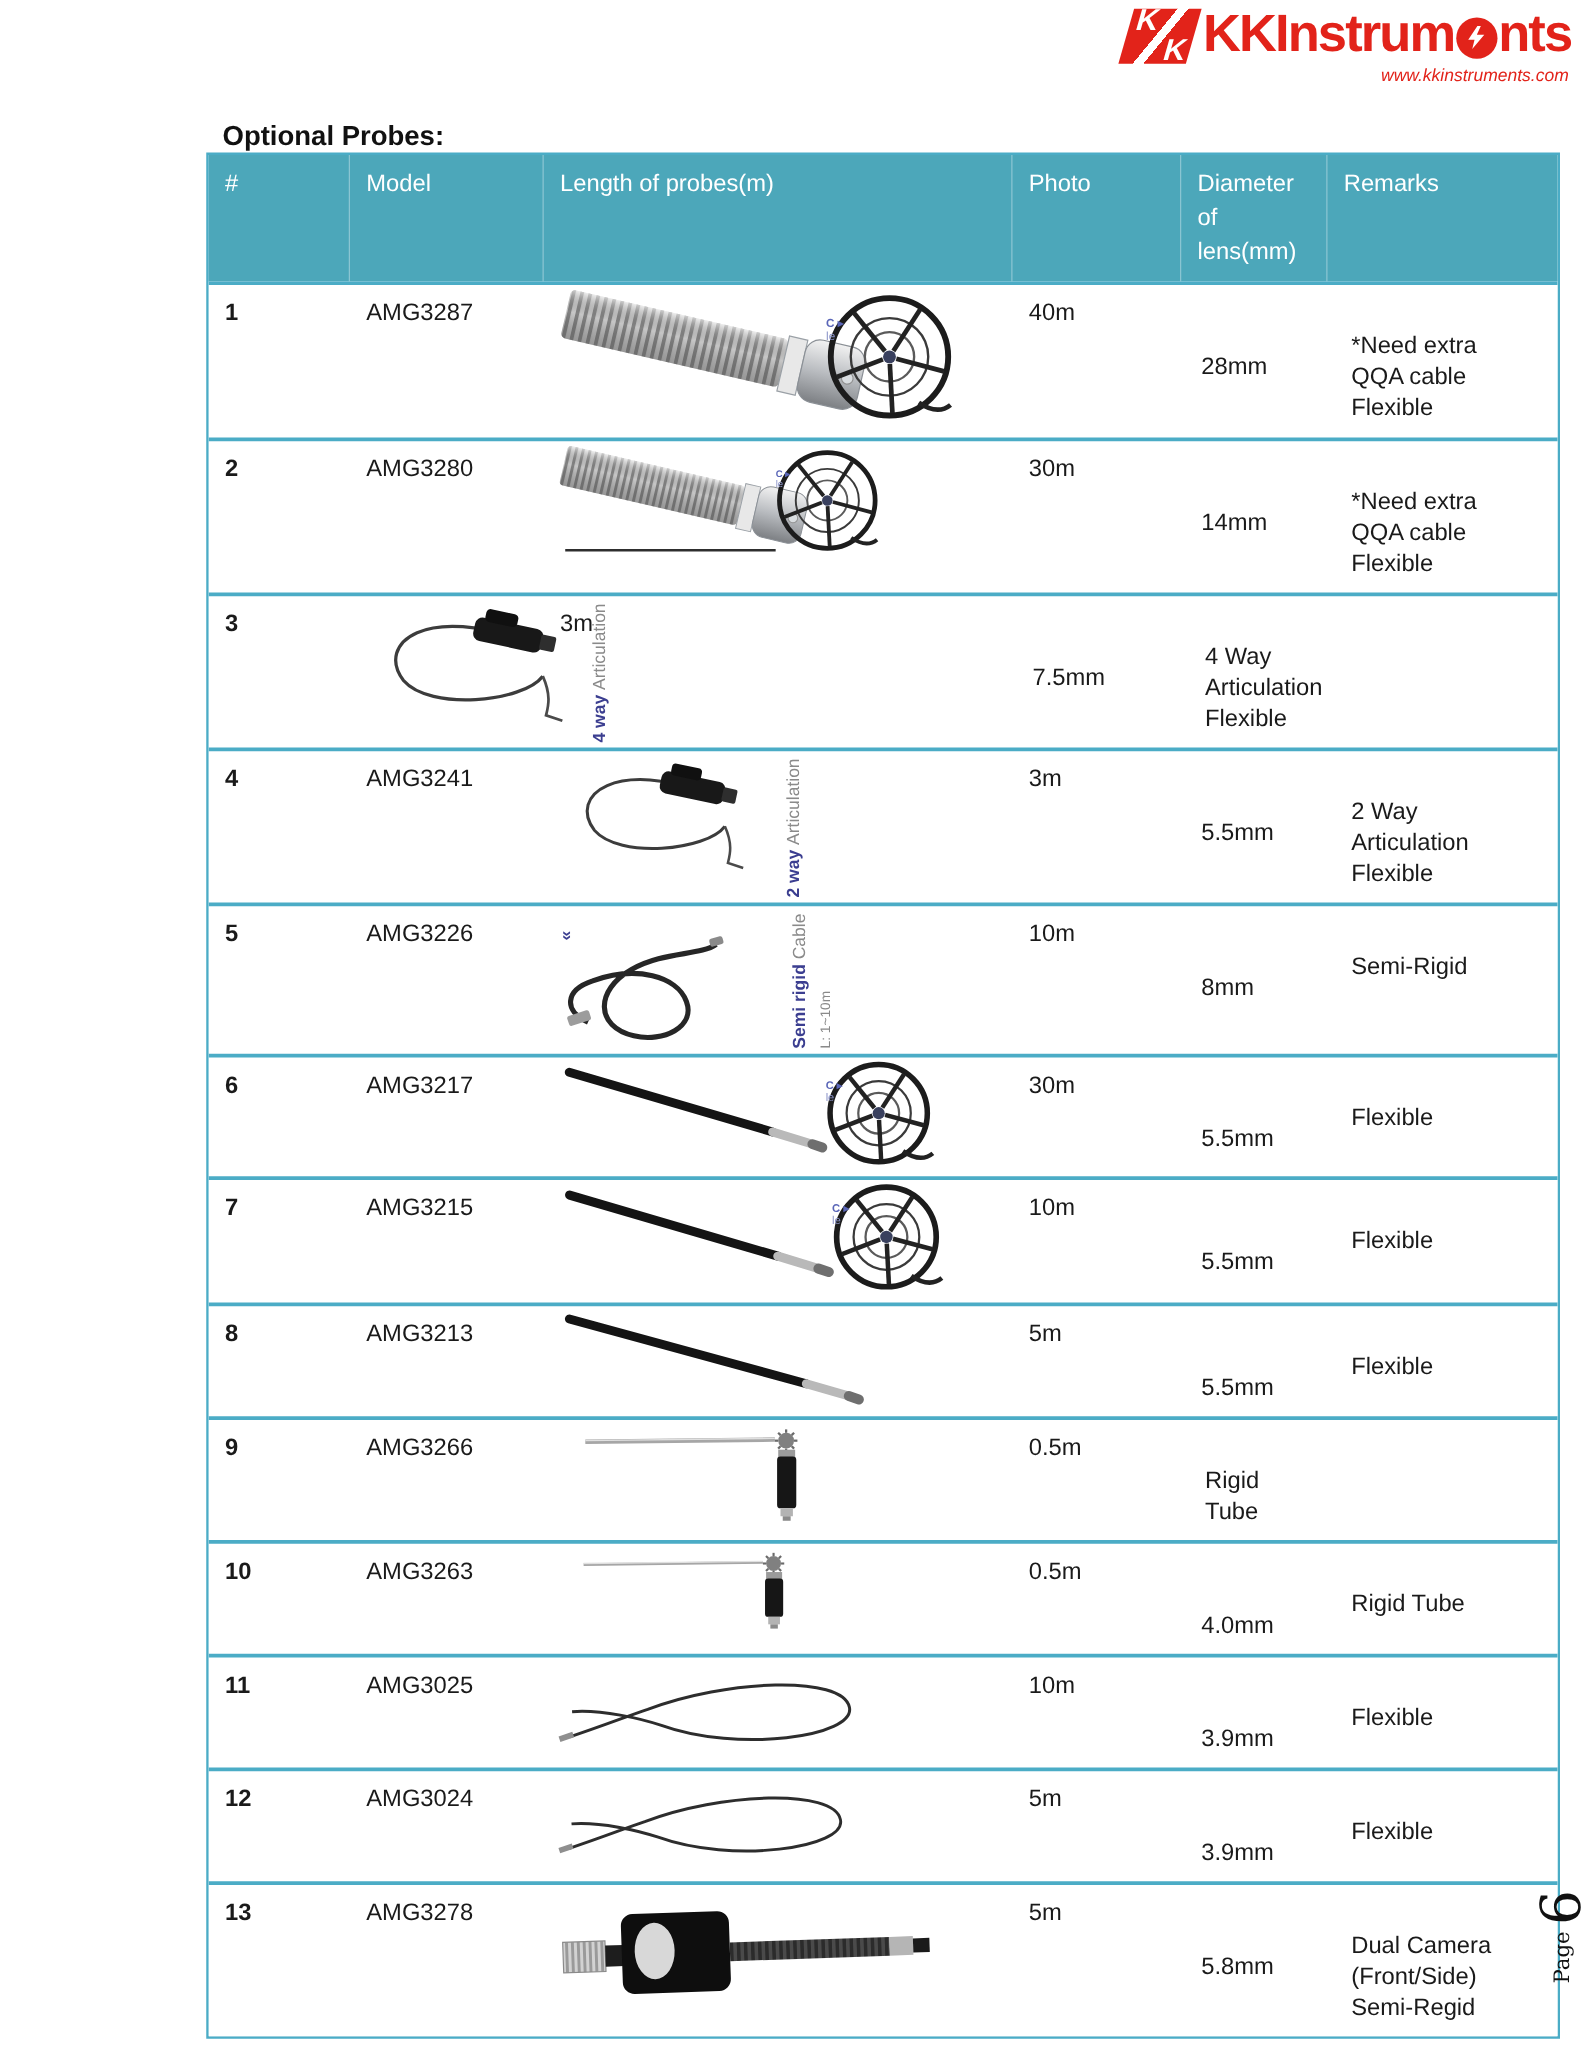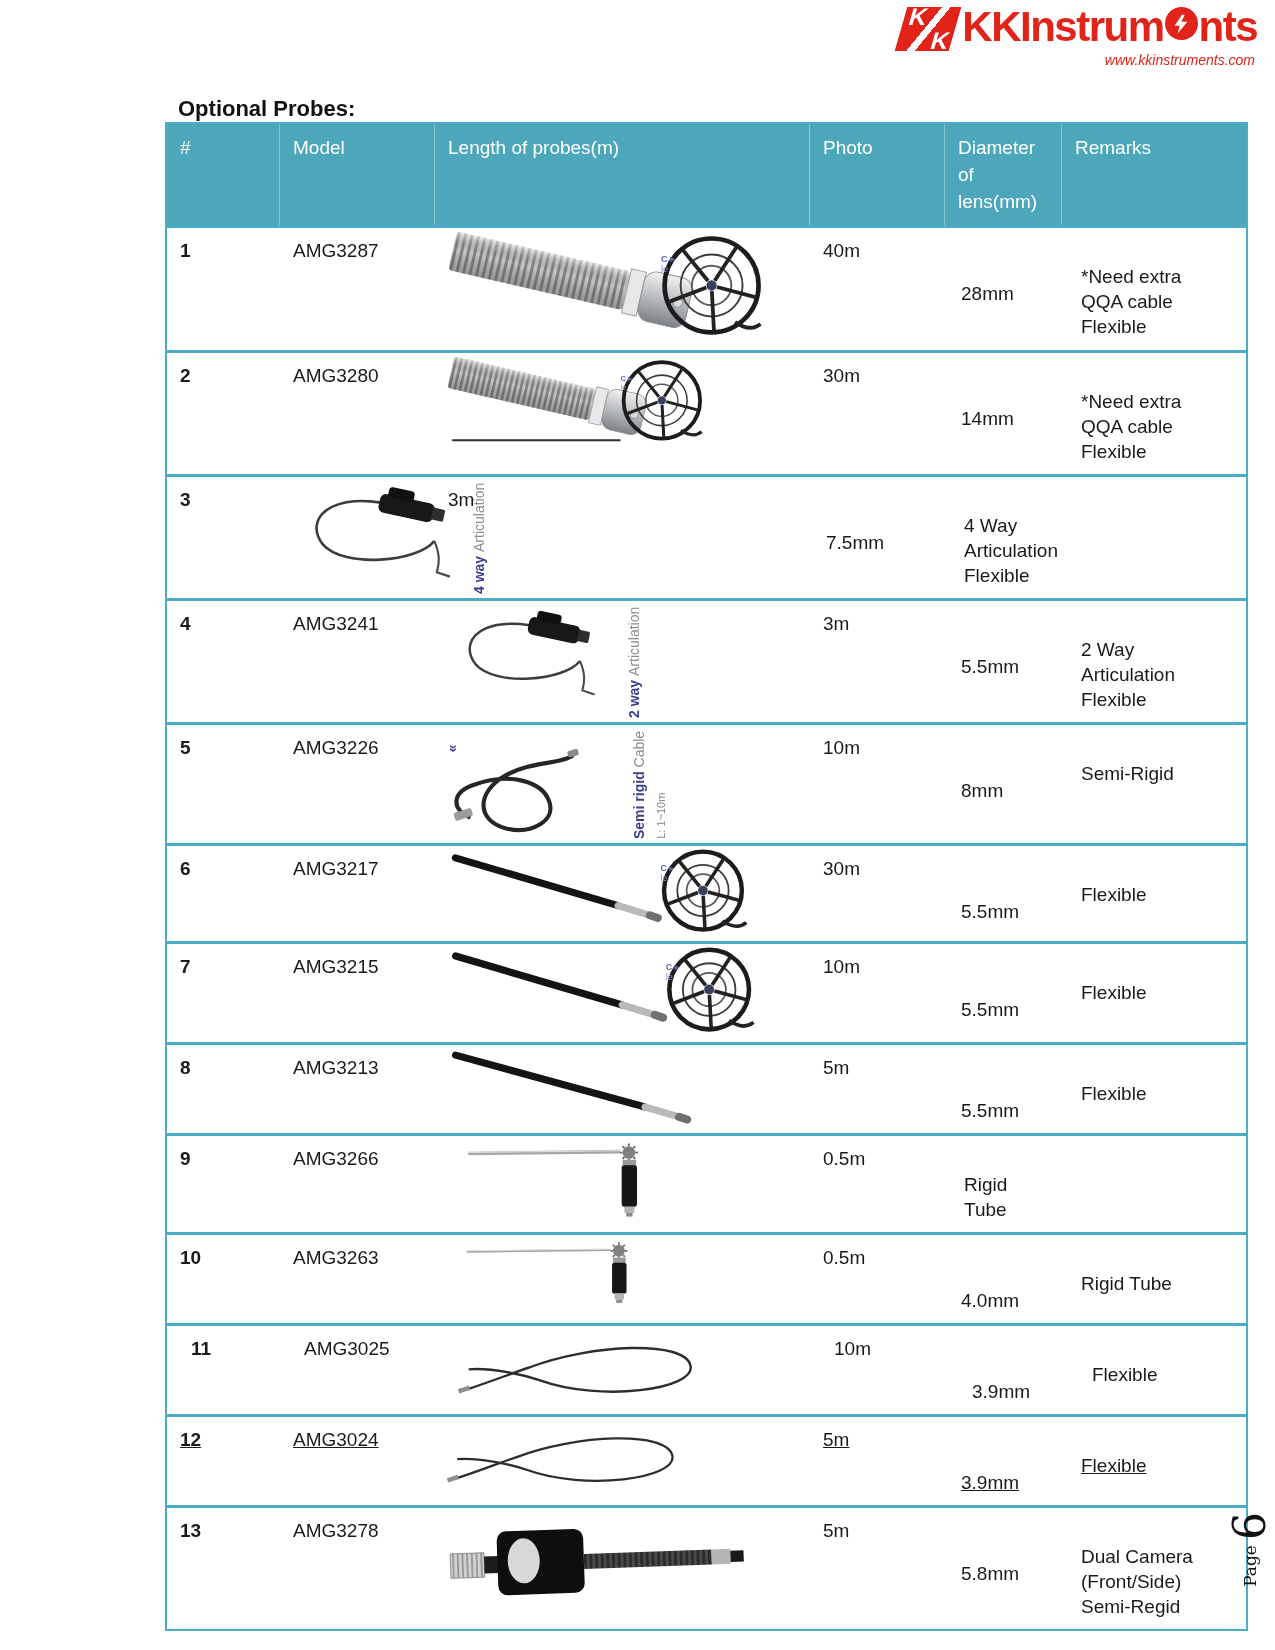--- a/index.html
+++ b/index.html
@@ -6,21 +6,21 @@
   .page{position:relative;width:1275px;height:1650px;background:#fff;overflow:hidden;
         font-family:"Liberation Sans",sans-serif;color:#1a1a1a;}
 
   
   .logo{position:absolute;top:4px;right:18px;text-align:right;}
   .logo-row{display:flex;align-items:flex-start;justify-content:flex-end;gap:7px;}
   .monogram{width:54px;height:44px;margin-top:3px;transform:skewX(-16deg);position:relative;
             background:linear-gradient(118deg,var(--red) 0 45%,#fff 45% 56%,var(--red) 56% 100%);}
   .monogram .k1{position:absolute;top:-4px;left:5px;color:#fff;font-weight:bold;font-size:24px;}
   .monogram .k2{position:absolute;bottom:-4px;right:3px;color:#fff;font-weight:bold;font-size:24px;}
-  .wordmark{display:flex;font-size:42px;font-weight:800;letter-spacing:-1.5px;
+  .wordmark{display:flex;align-items:center;font-size:42px;font-weight:800;letter-spacing:-1.5px;
             color:var(--red);line-height:46px;}
   .bolt{display:inline-flex;width:33px;height:33px;border-radius:50%;background:var(--red);
         align-items:center;justify-content:center;margin:0 1px;position:relative;top:3px;}
   .website{color:var(--red);font-size:14px;margin-top:1px;padding-right:2px;font-style:italic;}
 
   
   .title{position:absolute;left:178px;top:96px;font-size:22px;font-weight:bold;color:#111;}
 
   
   .ptable{position:absolute;left:165px;top:122px;width:1083px;
@@ -583,21 +583,21 @@
       <rect x="201" y="65" width="11" height="7" fill="#b3b3b3"></rect>
       <rect x="203" y="72" width="7" height="4" fill="#8a8a8a"></rect>
     </g>
             </svg></div>
           <div class="cell c-len">0.5m</div>
           <div class="cell c-dia">4.0mm</div>
           <div class="cell c-rem">
             <div>Rigid Tube</div>
           </div>
         </div>
-        <div class="trow grid6" style="min-height: 78px; padding-left: 11px;">
+        <div class="trow grid6" style="min-height: 78px;">
           <div class="cell c-num">11</div>
           <div class="cell c-model">AMG3025</div>
           <div class="cell c-photo"><svg viewBox="0 0 350 72" height="66" width="360" preserveAspectRatio="xMinYMid meet" style="overflow:visible">
               <defs>
  <pattern id="ribs" width="7" height="60" patternUnits="userSpaceOnUse">
    <rect width="3.5" height="60" fill="#8e8e8e"></rect>
                   <rect x="3.5" width="3.5" height="60" fill="#d8d8d8"></rect>
                 </pattern>
  <linearGradient id="shade" x1="0" y1="0" x2="0" y2="1">
    <stop offset="0" stop-color="#fff" stop-opacity=".55"></stop>
@@ -622,21 +622,21 @@
       <path d="M14,66 C44,56 64,48 82,42 C150,16 252,12 258,40 C264,66 160,80 94,56 C76,50 42,42 16,44" fill="none" stroke="#2d2d2d" stroke-width="2.6"></path>
       <line x1="5" y1="68" x2="17" y2="64" stroke="#8f8f8f" stroke-width="5"></line>
     </g>
             </svg></div>
           <div class="cell c-len">10m</div>
           <div class="cell c-dia">3.9mm</div>
           <div class="cell c-rem">
             <div>Flexible</div>
           </div>
         </div>
-        <div class="trow grid6" style="min-height: 76px; text-decoration: underline;">
+        <div class="trow grid6" style="min-height: 76px;">
           <div class="cell c-num">12</div>
           <div class="cell c-model">AMG3024</div>
           <div class="cell c-photo"><svg viewBox="0 0 350 72" height="64" width="360" preserveAspectRatio="xMinYMid meet" style="overflow:visible">
               <defs>
  <pattern id="ribs" width="7" height="60" patternUnits="userSpaceOnUse">
    <rect width="3.5" height="60" fill="#8e8e8e"></rect>
                   <rect x="3.5" width="3.5" height="60" fill="#d8d8d8"></rect>
                 </pattern>
  <linearGradient id="shade" x1="0" y1="0" x2="0" y2="1">
    <stop offset="0" stop-color="#fff" stop-opacity=".55"></stop>

